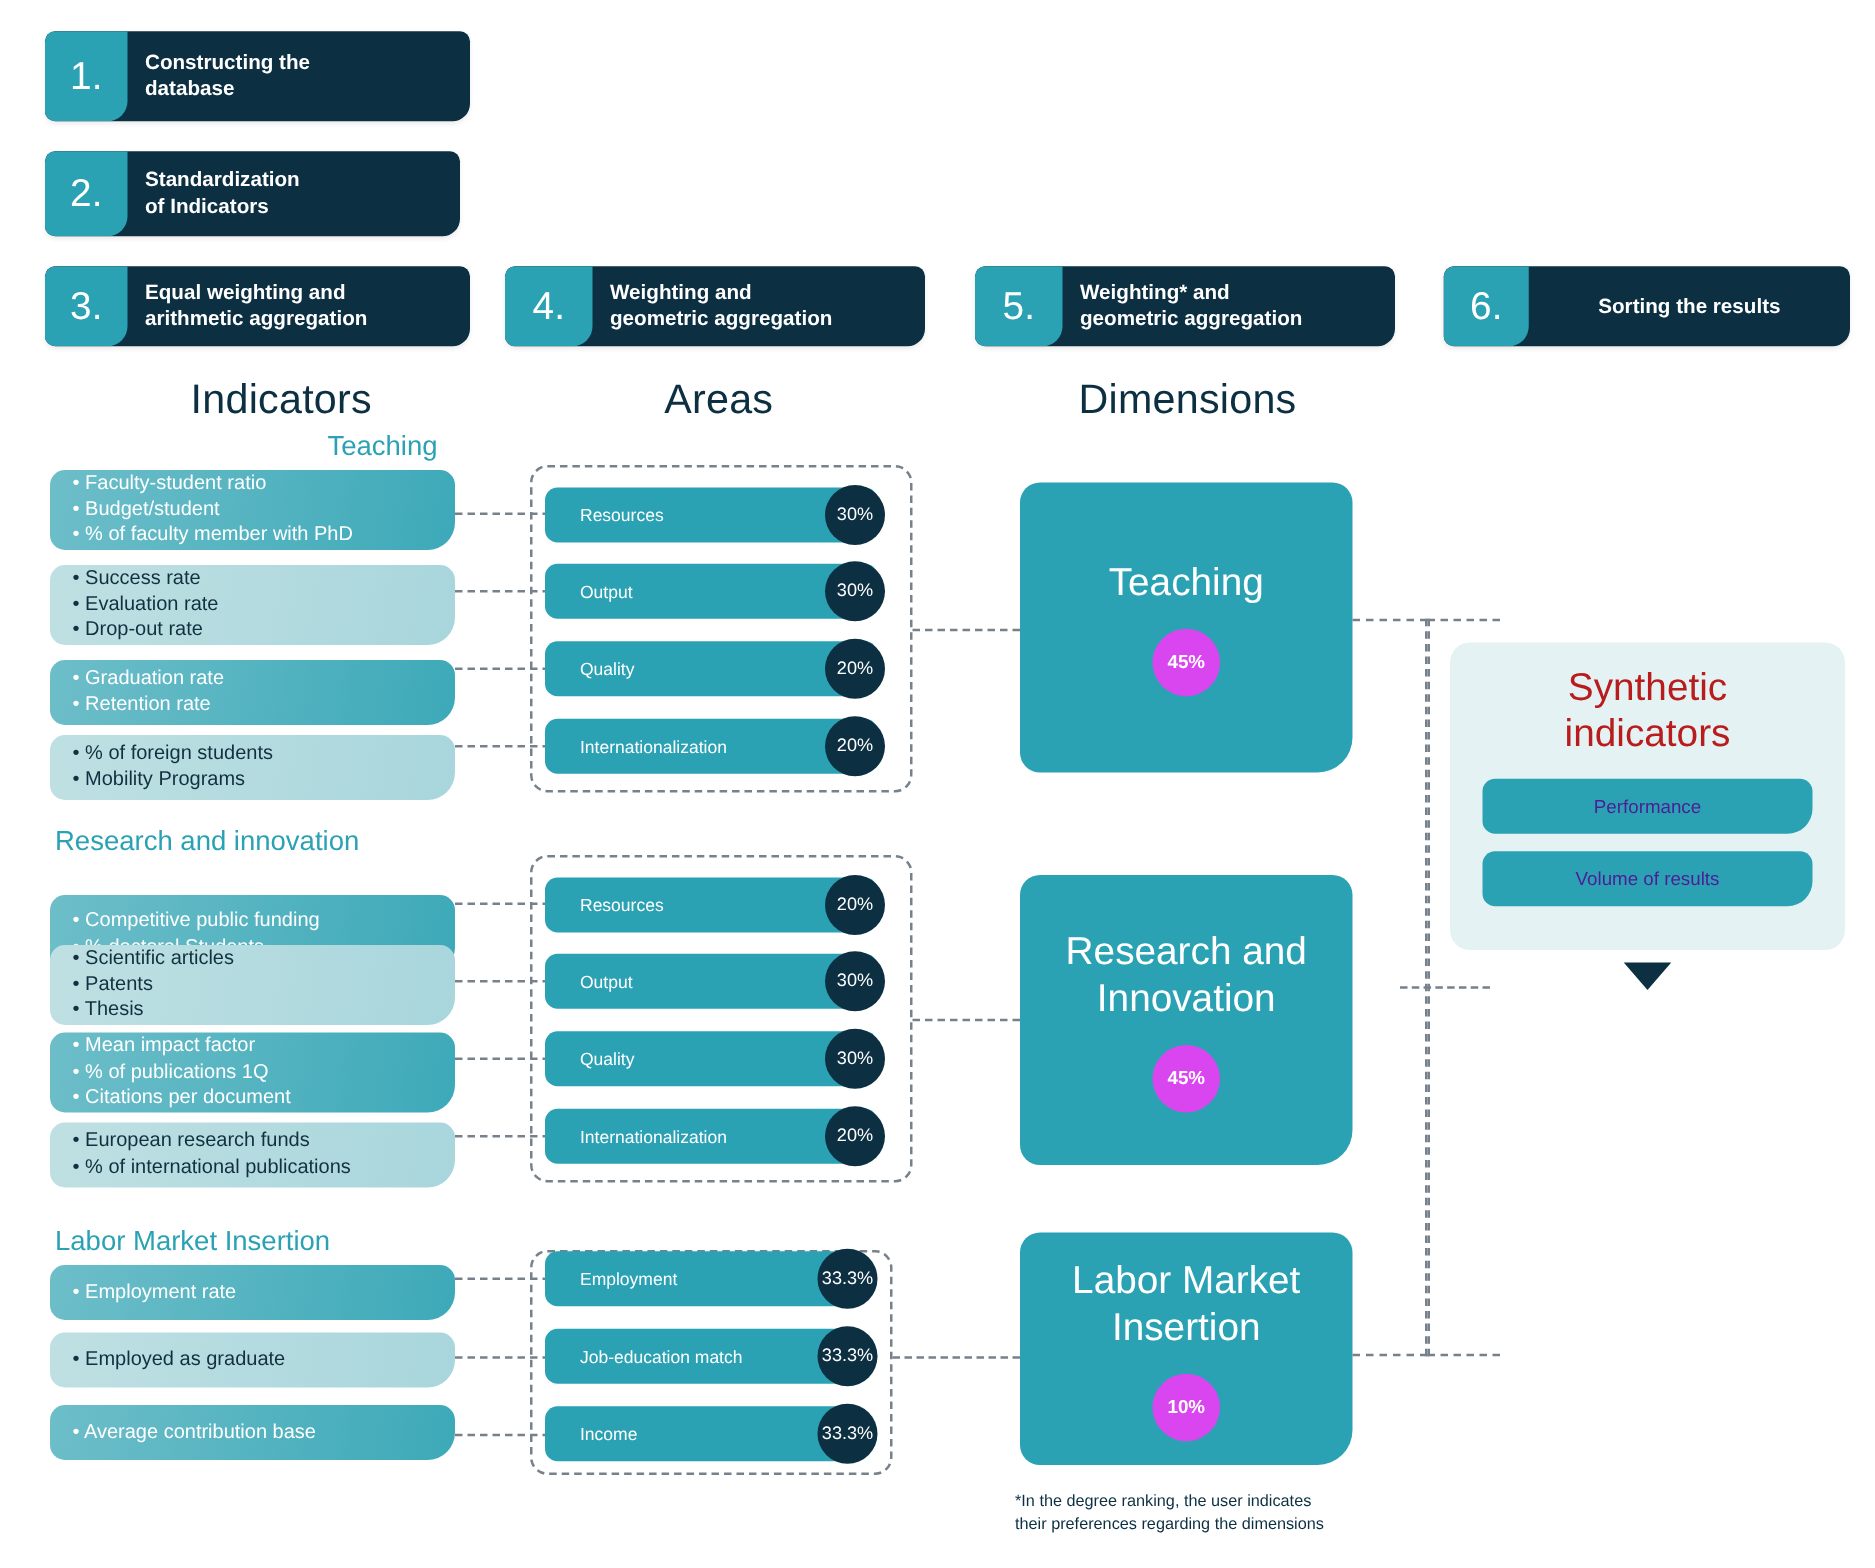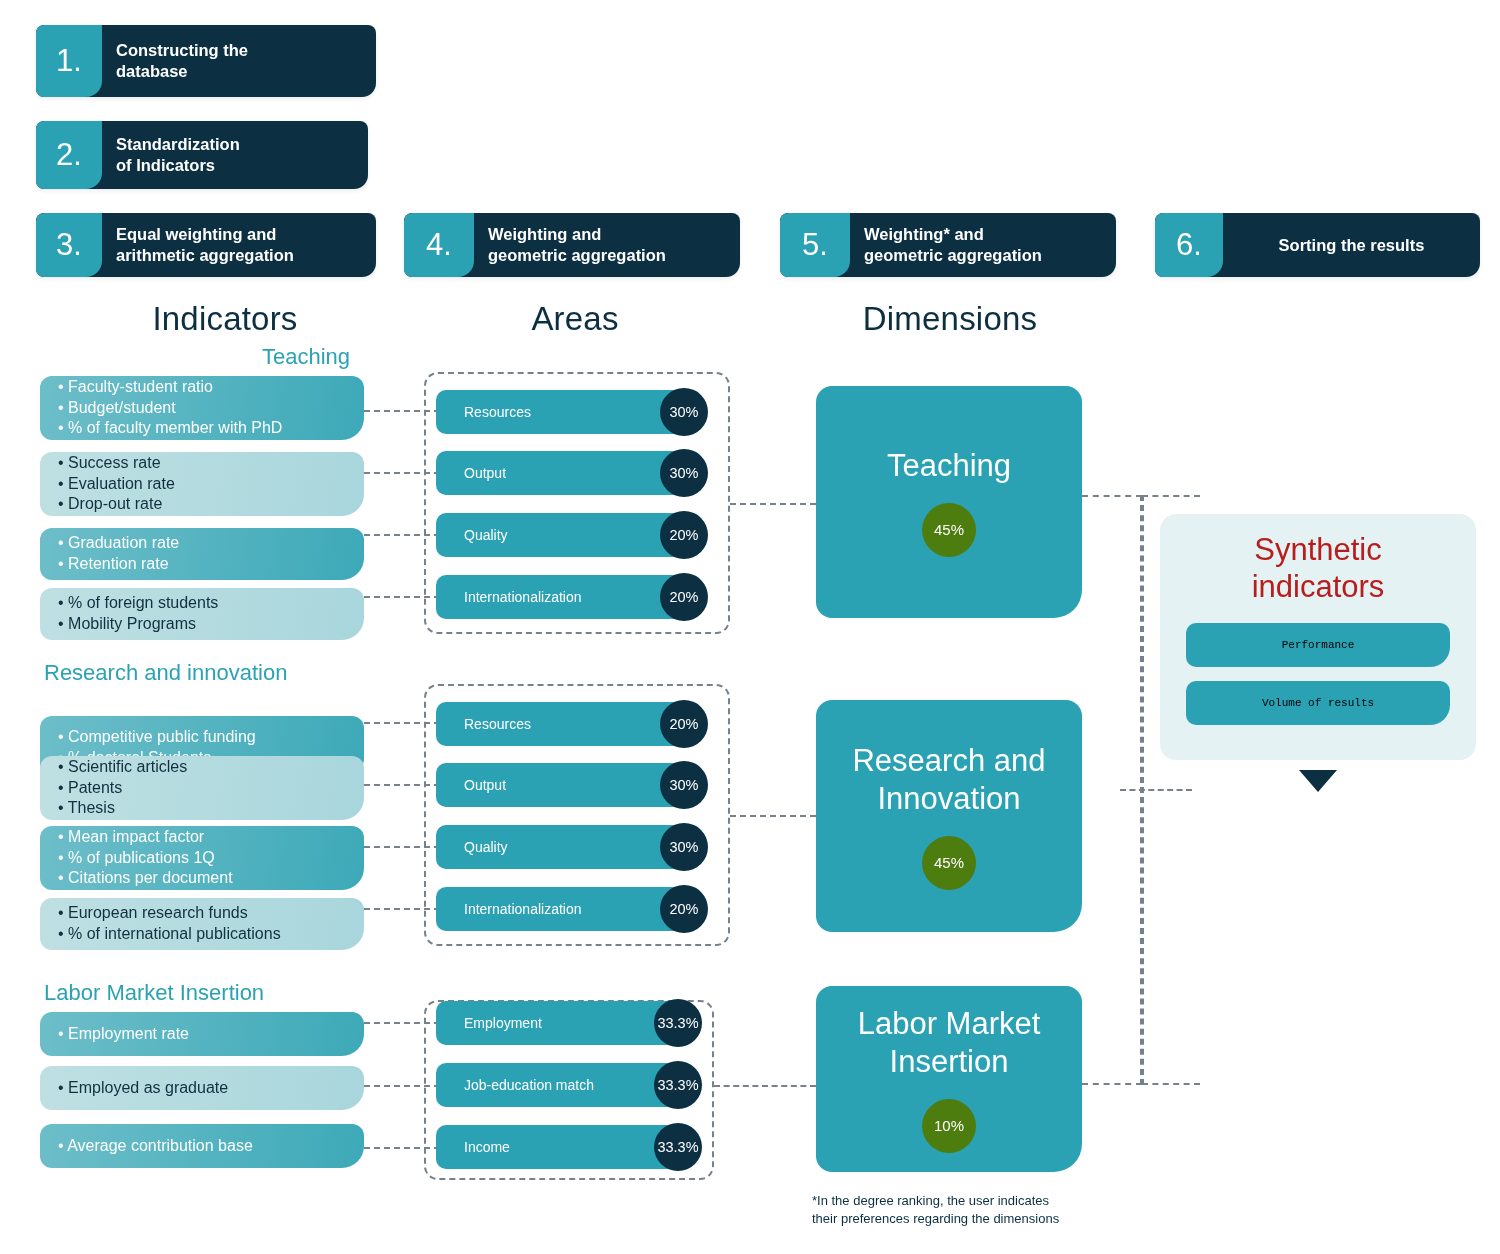--- a/index.html
+++ b/index.html
@@ -120,45 +120,44 @@
     display:flex;flex-direction:column;align-items:center;justify-content:center;
     box-sizing:border-box;
   }
   .dim-box .dim-title{
     color:#ffffff;font-size:31px;line-height:1.22;text-align:center;
     white-space:pre-line;
   }
   .dim-box .dim-badge{
     margin-top:18px;
     width:54px;height:54px;border-radius:50%;
-    background:#4d7c0f;color:#ffffff;
+    background:#d946ef;color:#ffffff;
     font-size:15px;
-    display:flex;align-items:center;justify-content:center;
+    display:flex;align-items:center;justify-content:center;font-weight:bold;
   }
 
   
   .panel{
     position:absolute;
     background:#e5f2f3;
     border-radius:16px;
     box-sizing:border-box;
     display:flex;flex-direction:column;align-items:center;
   }
   .panel .panel-title{
     color:#b91c1c;font-size:31px;line-height:1.18;text-align:center;
     white-space:pre-line;
   }
   .panel-row{
     background:#2ba2b4;
     border-radius:10px 10px 20px 10px;
-    color:#000000;
+    color:#4c1d95;
     display:flex;align-items:center;justify-content:center;
     box-sizing:border-box;
-    font-size:11px;
-    font-family:Liberation Mono, monospace;
+    font-size:15px;
   }
   .ellipsis{
     color:#0c2f42;font-size:17px;letter-spacing:1px;
   }
   .arrow-down{
     position:absolute;
     width:0;height:0;
     border-left:19px solid transparent;
     border-right:19px solid transparent;
     border-top:22px solid #0c2f42;

